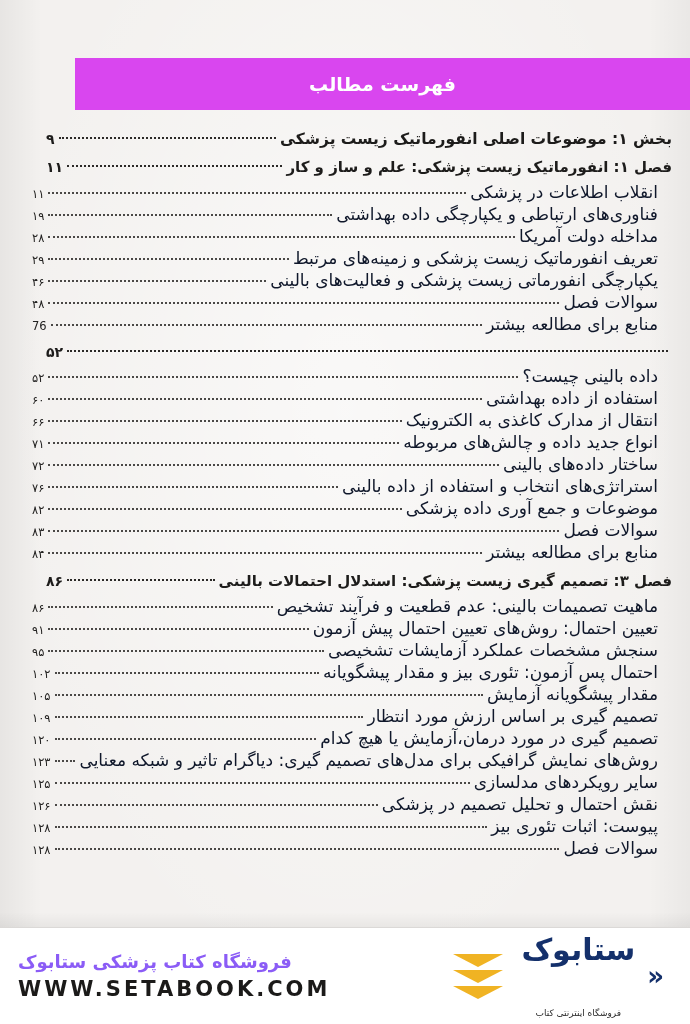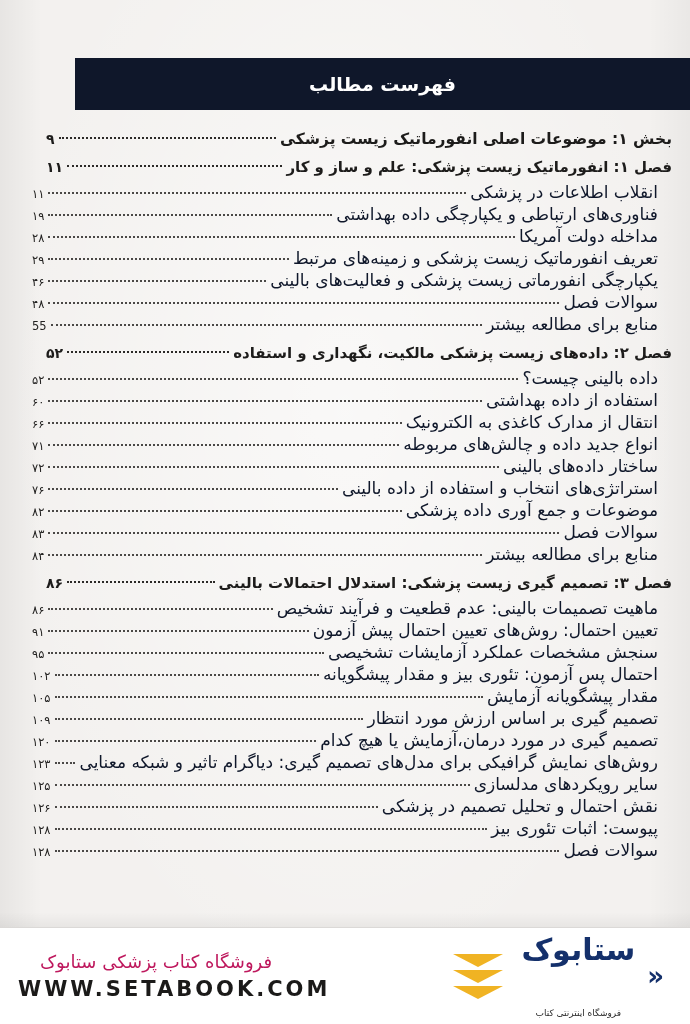--- a/index.html
+++ b/index.html
@@ -19,21 +19,21 @@
     content:"";position:absolute;inset:0;
     background:
       radial-gradient(ellipse at 50% 40%, rgba(255,255,255,0.55) 0%, rgba(240,238,236,0) 70%),
       linear-gradient(90deg, rgba(0,0,0,0.05) 0%, rgba(0,0,0,0) 6%, rgba(0,0,0,0) 94%, rgba(0,0,0,0.04) 100%);
     pointer-events:none;
   }
   .title-bar{
     position:absolute;
     top:58px;left:75px;right:0px;
     height:52px;
-    background:#0f172a;
+    background:#d946ef;
     display:flex;align-items:center;justify-content:center;
   }
   .title-bar .t{
     color:#ffffff;
     font-size:19px;
     font-weight:bold;
     letter-spacing:0.5px;
   }
   .toc{
     position:absolute;
@@ -104,21 +104,21 @@
     display:flex;align-items:center;justify-content:space-between;
     width:100%;
     padding:0 26px 0 18px;
     box-sizing:border-box;
   }
   .brand-right{
     display:flex;flex-direction:column;align-items:flex-end;justify-content:center;
     direction:rtl;
   }
   .brand-right .name{
-    font-size:18px;font-weight:normal;color:#be185d;line-height:1.25;margin-left:22px;
+    font-size:18px;font-weight:bold;color:#8b5cf6;line-height:1.25;
   }
   .brand-right .url{
     font-size:21px;font-weight:bold;color:#1b1a19;letter-spacing:3px;direction:ltr;
     margin-top:4px;
   }
   .brand-left{
     display:flex;align-items:center;gap:12px;
   }
   .logo-mark{
     width:62px;height:52px;display:block;
@@ -183,24 +183,23 @@
         <span class="page-num">۴۶</span>
       </div>
       <div class="row entry">
         <span class="label">سوالات فصل</span>
         <span class="dots"></span>
         <span class="page-num">۴۸</span>
       </div>
       <div class="row entry">
         <span class="label">منابع برای مطالعه بیشتر</span>
         <span class="dots"></span>
-        <span class="page-num">55</span>
+        <span class="page-num">76</span>
       </div>
       <div class="row chapter">
-        <span class="label">فصل ۲: داده‌های زیست پزشکی مالکیت، نگهداری و استفاده</span>
         <span class="dots"></span>
         <span class="page-num">۵۲</span>
       </div>
       <div class="row entry">
         <span class="label">داده بالینی چیست؟</span>
         <span class="dots"></span>
         <span class="page-num">۵۲</span>
       </div>
       <div class="row entry">
         <span class="label">استفاده از داده بهداشتی</span>

